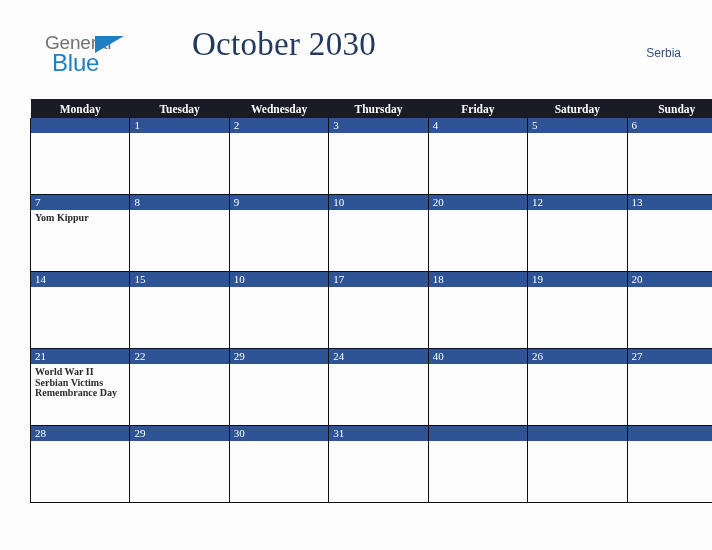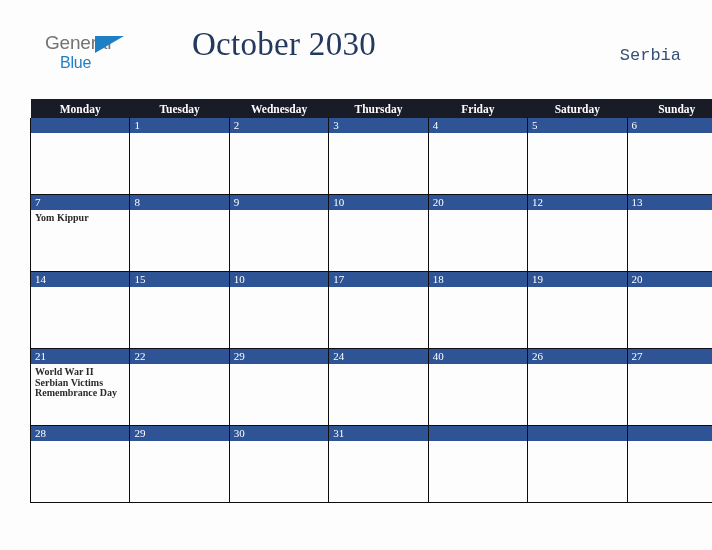--- a/index.html
+++ b/index.html
@@ -47,24 +47,24 @@
     position: absolute;
     left: 62px;
     top: 3px;
     width: 0;
     height: 0;
     border-left: 29px solid #1f7fc4;
     border-bottom: 17px solid transparent;
   }
   .logo-blue {
     position: absolute;
-    left: 27px;
+    left: 19px;
     top: 19px;
     font-family: "Liberation Sans", sans-serif;
-    font-size: 16px;
+    font-size: 24px;
     color: #1f7fc4;
     letter-spacing: -0.2px;
     line-height: 21px;
     text-align: right;
   }
 
   
   .month-title {
     position: absolute;
     left: 0;
@@ -75,22 +75,22 @@
     font-size: 33px;
     color: #23395d;
     letter-spacing: 0.3px;
   }
 
   
   .country-label {
     position: absolute;
     right: 31px;
     top: 46px;
-    font-family: Liberation Mono, monospace;
-    font-size: 17px;
+    font-family: Liberation Sans, sans-serif;
+    font-size: 12px;
     color: #33507a;
   }
 
   
   .calendar {
     position: absolute;
     left: 30px;
     top: 99px;
     width: 697px;
     border-collapse: collapse;

